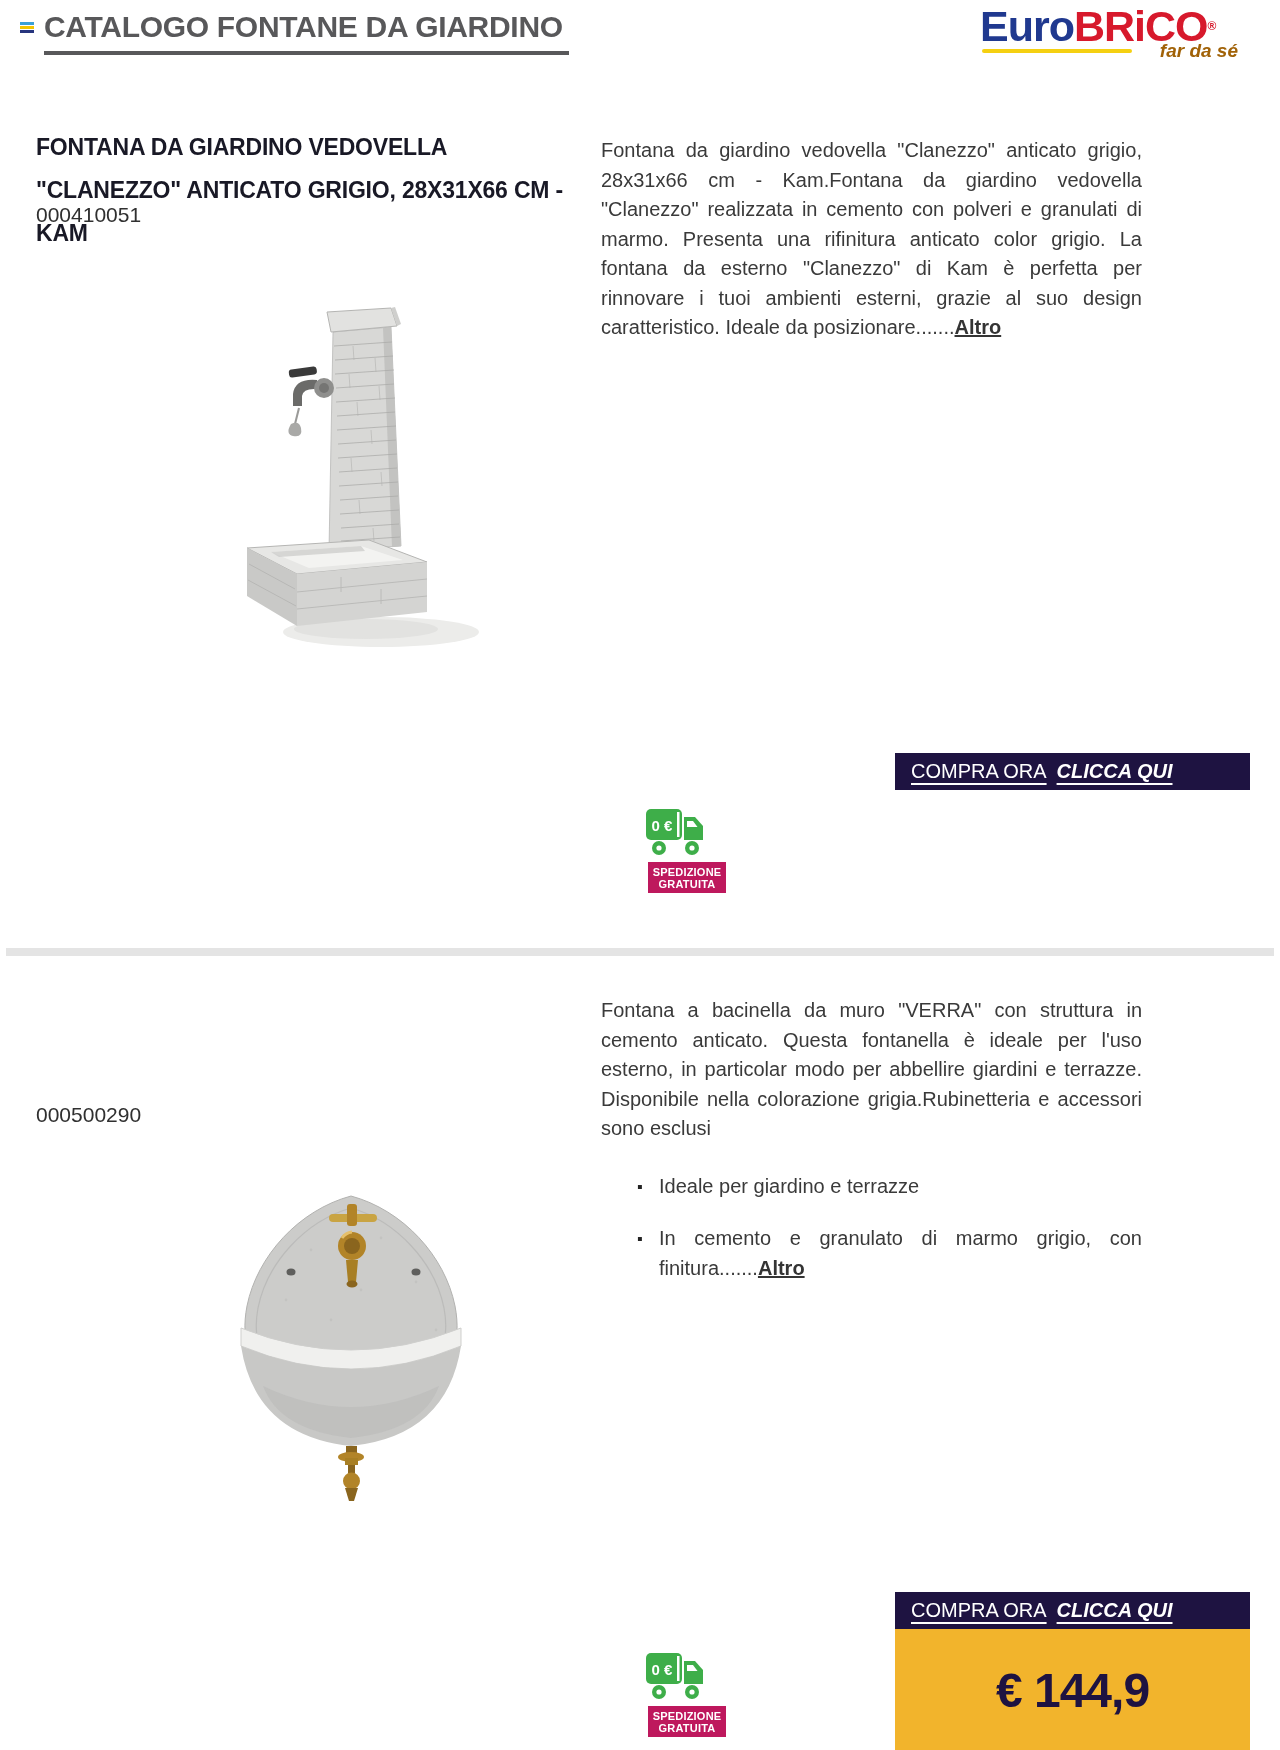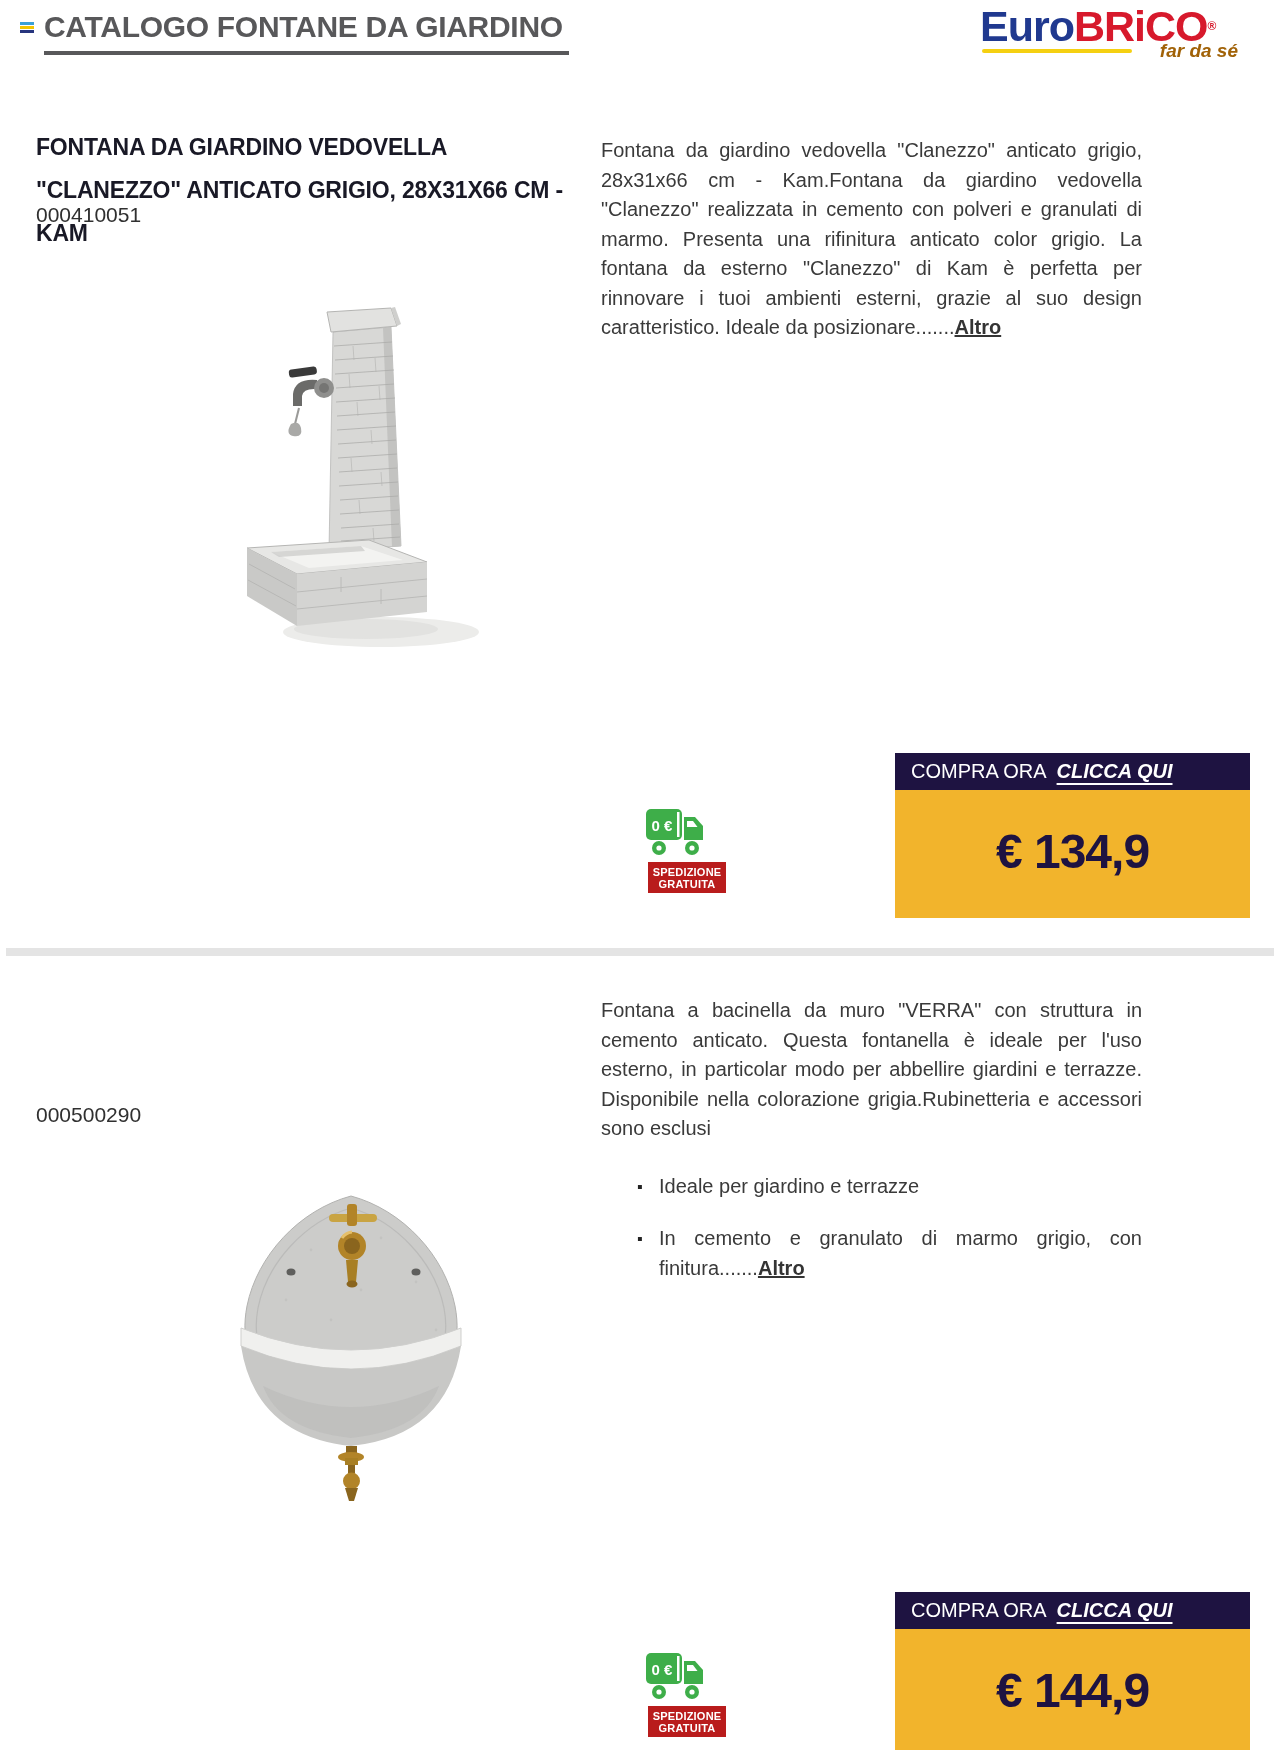--- a/index.html
+++ b/index.html
@@ -34,28 +34,28 @@
   .features-label { margin-top:0; }
 
   .bullets { list-style:none; margin-top:28px; }
   .bullets li { position:relative; padding-left:58px; margin-bottom:23px; text-align:justify; }
   .bullets li::before { content:"▪"; position:absolute; left:36px; top:0; font-size:16px; color:#222; }
 
   
   .buy-block { position:absolute; left:889px; width:355px; }
   .buy-bar { height:37px; background:#1e1341; color:#fff; font-size:20px; line-height:37px;
     padding-left:16px; white-space:nowrap; cursor:pointer; }
-  .buy-bar .compra { font-weight:400; text-underline-offset:5px; }
+  .buy-bar .compra { font-weight:400; text-decoration:underline; text-underline-offset:5px; }
   .buy-bar .clicca { font-weight:bold; text-decoration:underline; text-underline-offset:5px; margin-left:10px;font-style:italic; }
   .price-box { height:128px; background:#f2b42c; color:#1e1341; font-size:48px; font-weight:bold;
     text-align:center; line-height:124px; letter-spacing:-1px; }
 
   
   .ship-badge { position:absolute; width:86px; text-align:center; }
-  .ship-label { display:inline-block; margin-top:5px; background:#b91c1c; color:#fff;
+  .ship-label { display:inline-block; margin-top:5px; background:#be185d; color:#fff;
     font-size:11px; font-weight:bold; line-height:12px; padding:4px 5px 3px 5px; letter-spacing:0.2px; }
 
   .divider { position:absolute; left:0; top:948px; width:1280px; height:8px; background:#e4e4e4; }
 
   svg { display:block; }
   .img-wrap { position:absolute; }
 </style>
 </head>
 <body>
 
@@ -162,21 +162,20 @@
     <div class="ship-label">
       <div>SPEDIZIONE</div>
       <div>GRATUITA</div>
     </div>
   </div>
 
   <div class="buy-block" style="top:753px;">
     <div class="buy-bar">
       <span class="compra">COMPRA ORA</span><span class="clicca">CLICCA QUI</span>
     </div>
-    <div class="price-box">€ 134,9</div>
   </div>
 
   <div class="divider"></div>
 
   <div class="prod-code" style="top:1103px;">000500290</div>
 
   <div class="img-wrap" style="left:205px; top:1190px;">
     <svg width="280" height="320" viewBox="0 0 280 320">
 
       <path d="M140,6 C192,20 234,66 244,116 C251,152 240,178 218,192 L62,192 C40,178 29,152 36,116 C46,66 88,20 140,6 Z" fill="#ccccca" stroke="#b2b2b0" stroke-width="1"></path>

